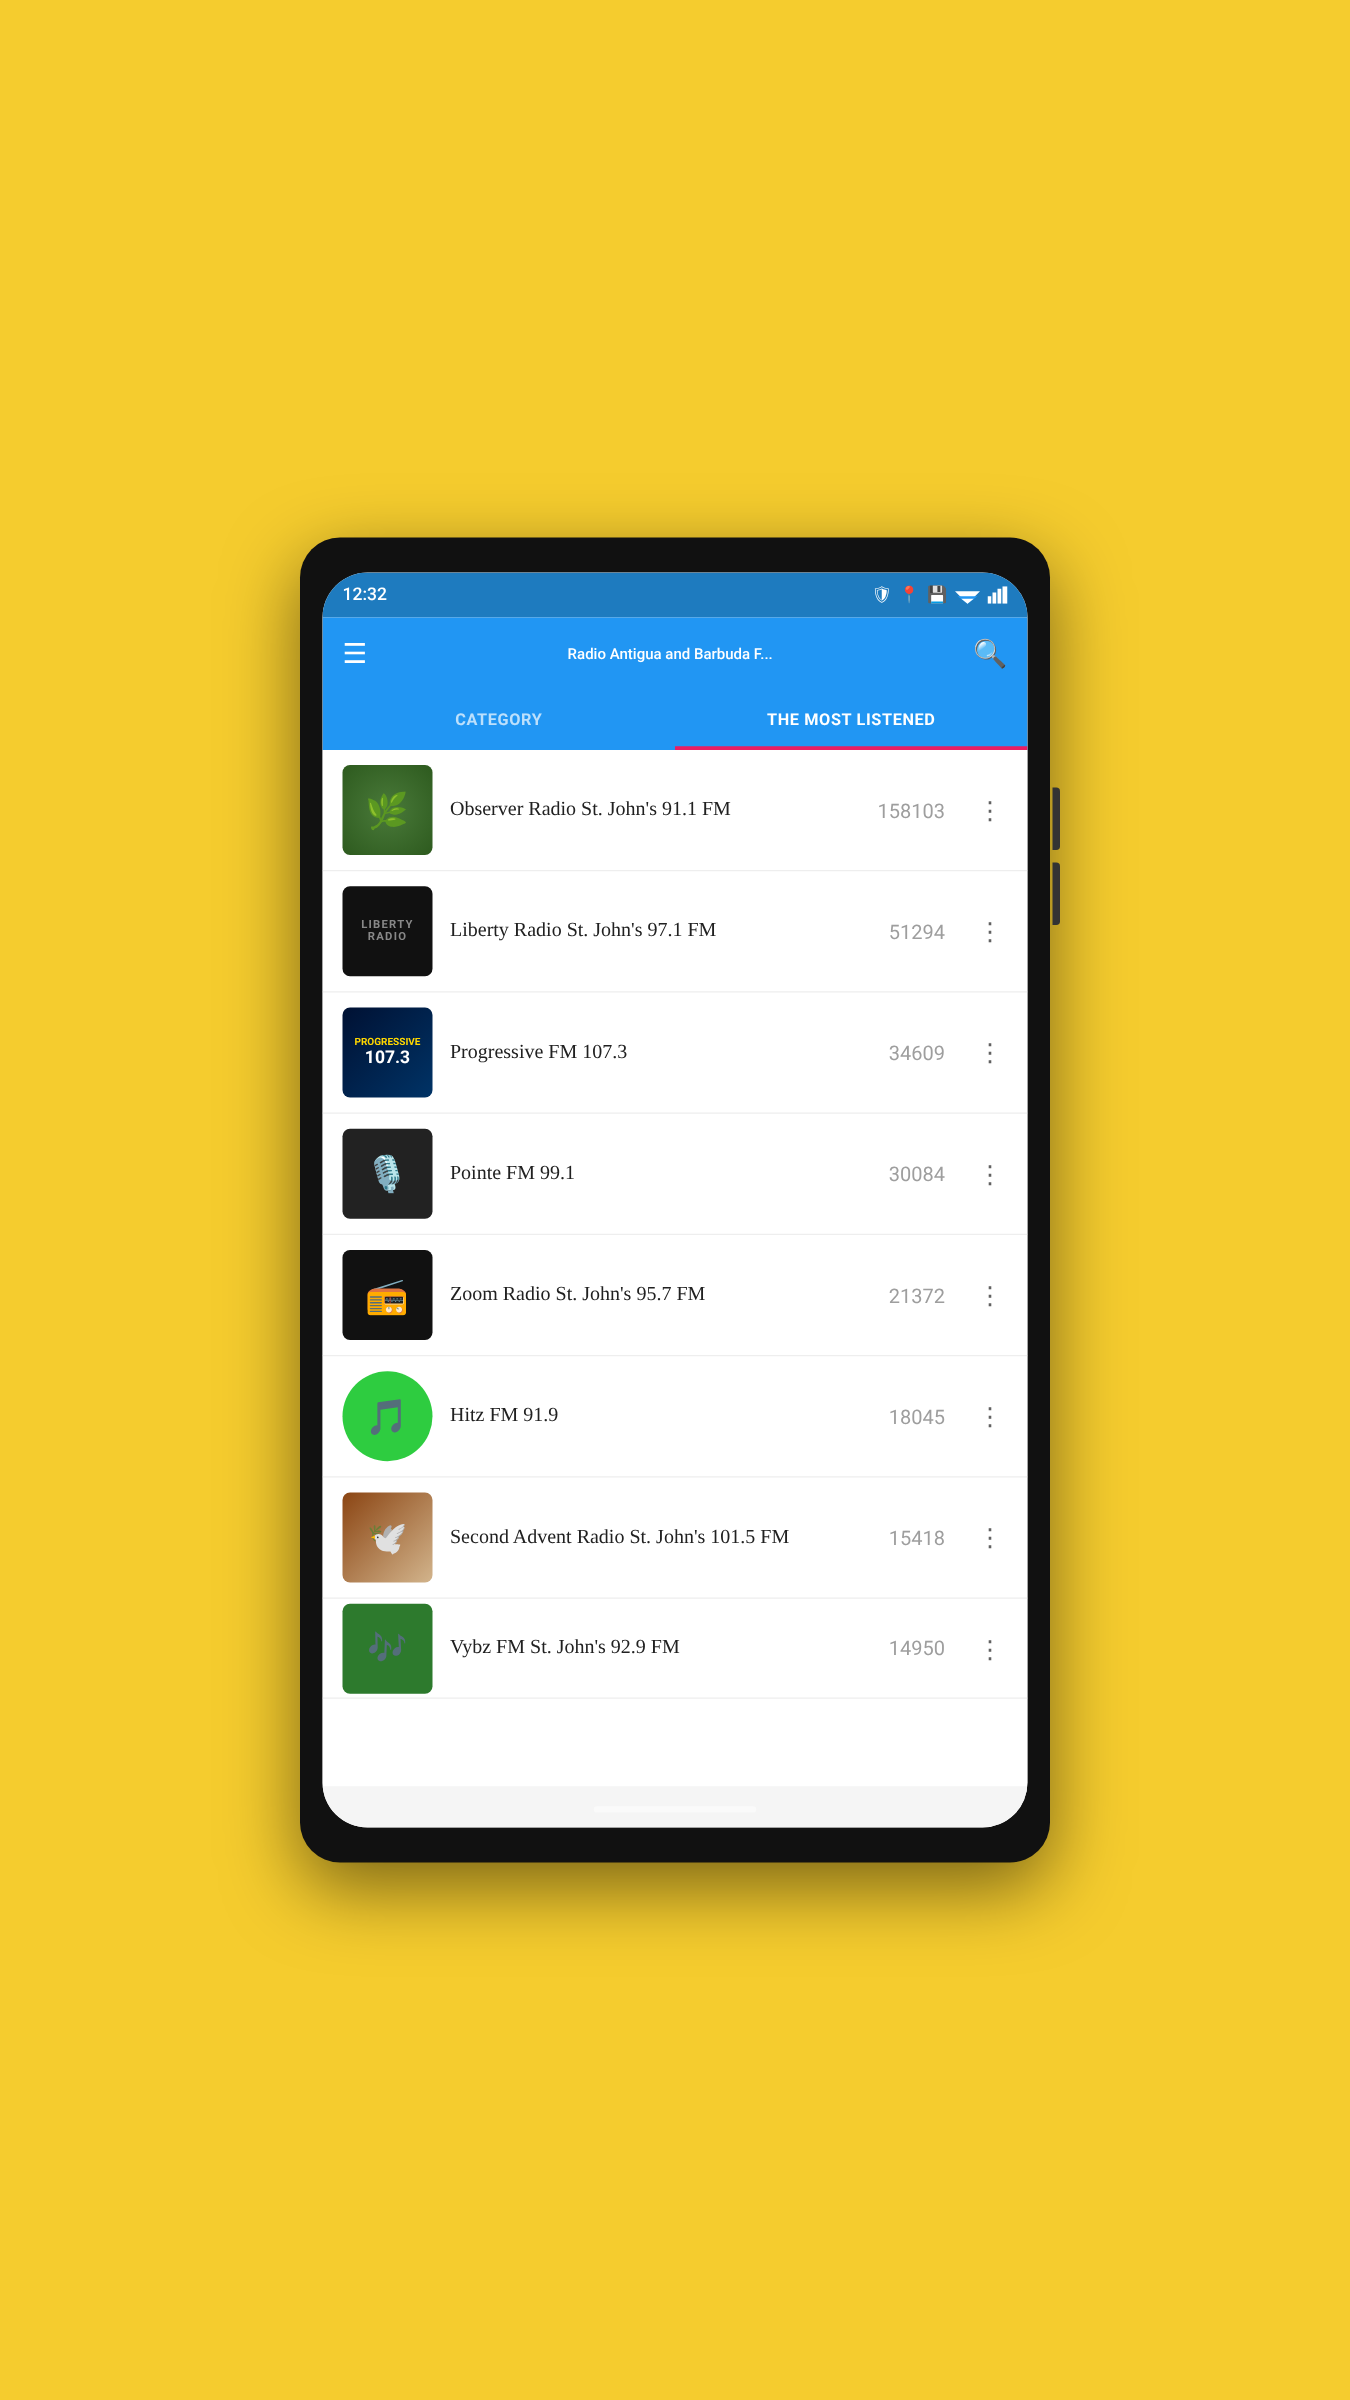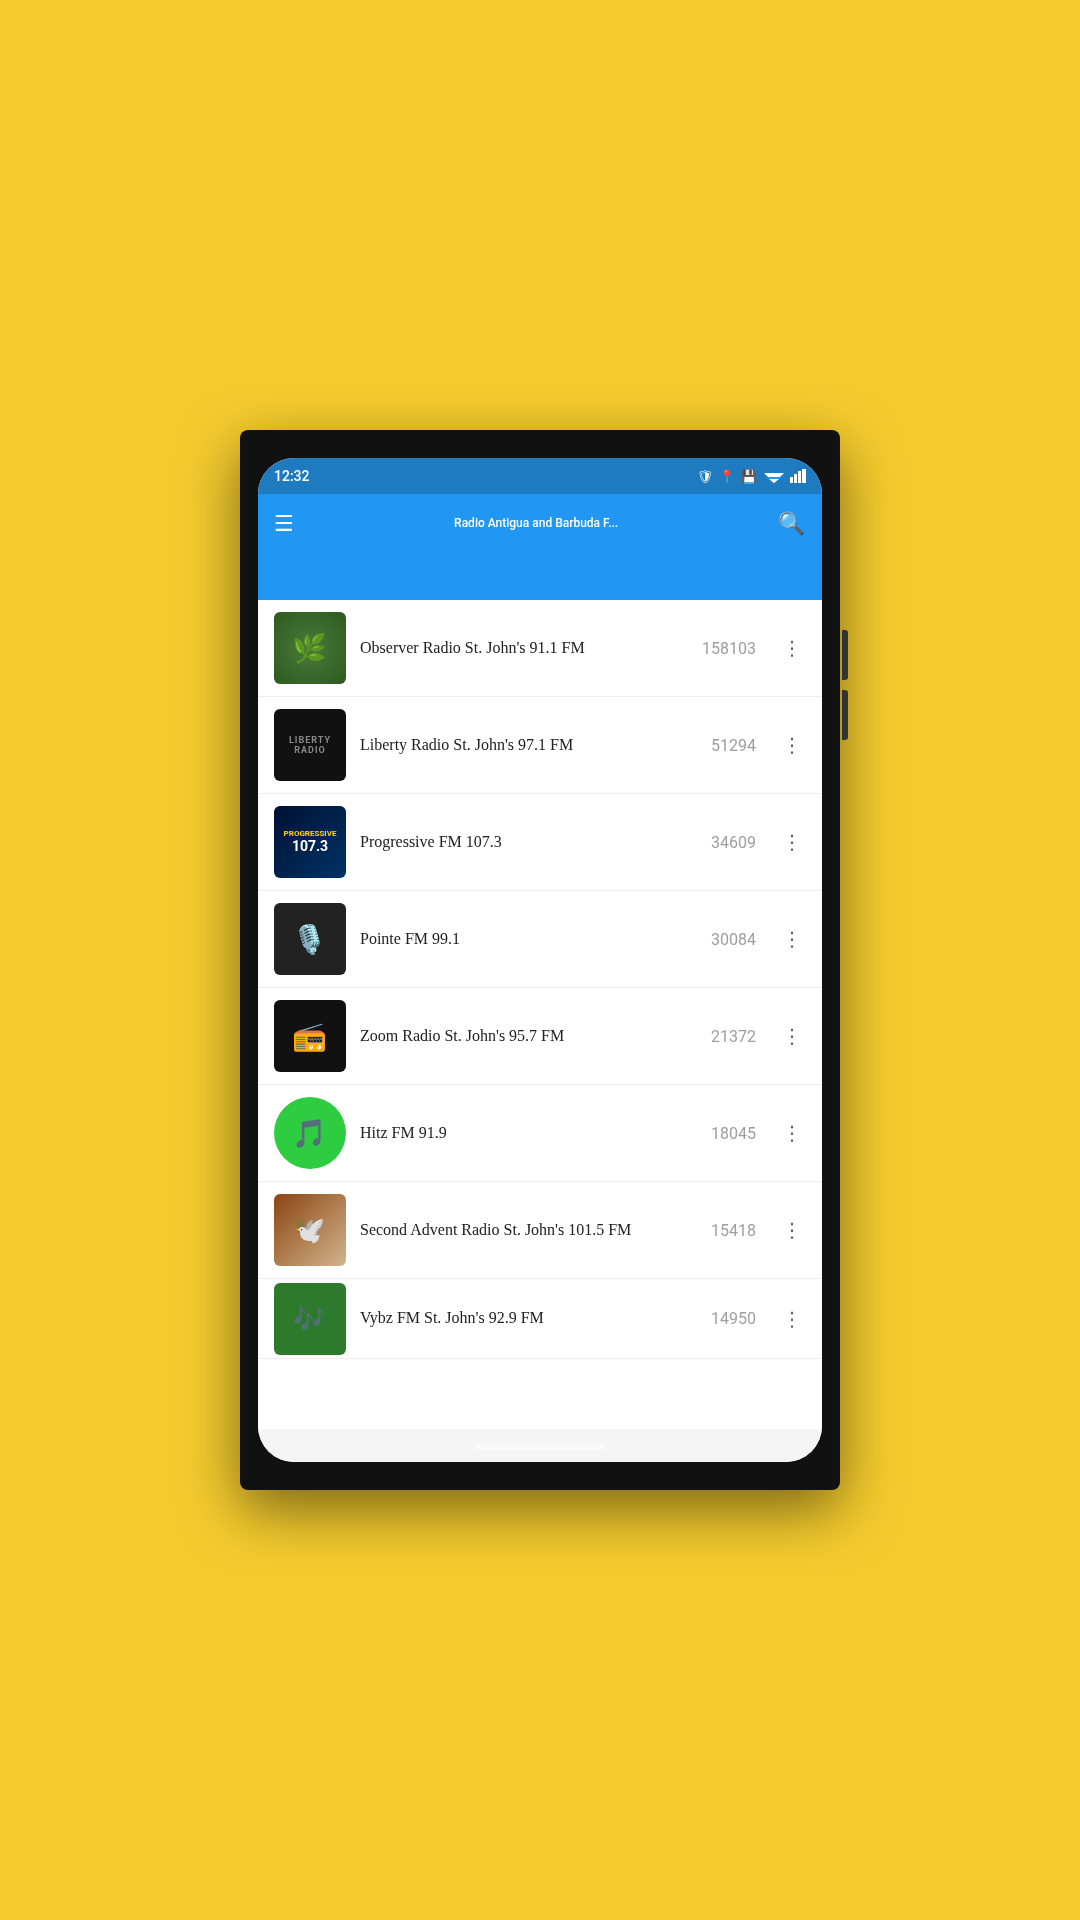--- a/index.html
+++ b/index.html
@@ -9,21 +9,21 @@
       justify-content: center;
       align-items: center;
       min-height: 100vh;
       font-family: 'Roboto', Arial, sans-serif;
     }
 
     .phone-outer {
       width: 600px;
       height: 1060px;
       background: #111;
-      border-radius: 8px;
+      border-radius: 32px;
       padding: 28px 18px;
       box-shadow: 0 20px 60px rgba(0,0,0,0.5);
       display: flex;
       flex-direction: column;
       align-items: center;
       position: relative;
     }
 
     .phone-inner {
       width: 100%;
@@ -262,20 +262,26 @@
       </div>
     </div>
 
     <div class="app-bar">
       <span class="menu-icon">☰</span>
       <span class="app-bar-title">Radio Antigua and Barbuda F...</span>
       <span class="search-icon">🔍</span>
     </div>
 
     <div class="tabs">
+      <div class="tab inactive">
+        <span>CATEGORY</span>
+      </div>
+      <div class="tab active">
+        <span>THE MOST LISTENED</span>
+      </div>
     </div>
 
     <div class="radio-list">
 
       <div class="radio-item">
         <div class="radio-logo logo-observer">🌿</div>
         <div class="radio-info">
           <span class="radio-name">Observer Radio St. John's 91.1 FM</span>
         </div>
         <span class="radio-count">158103</span>

